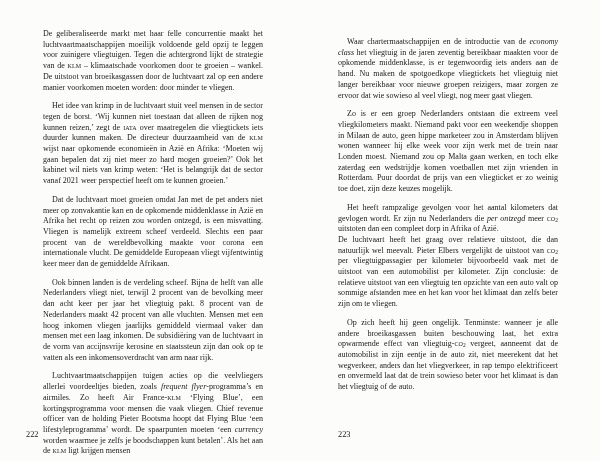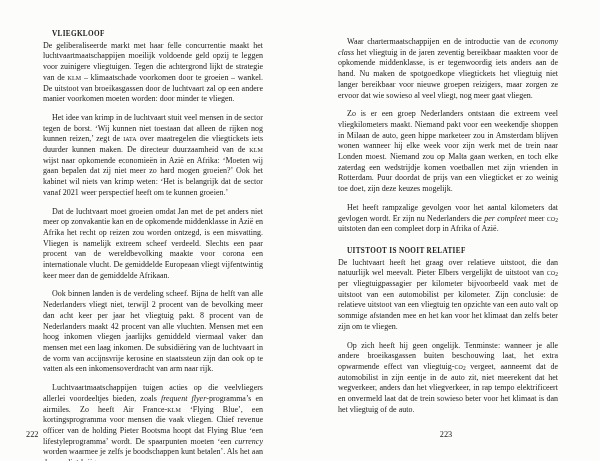--- a/index.html
+++ b/index.html
@@ -71,44 +71,42 @@
   em { font-style: italic; }
 
   .pagenum {
     position: absolute;
     top: 430px;
     font-size: 8.3px;
     line-height: 10px;
     color: #212121;
   }
   .page.left  .pagenum { left: 26px; }
-  .page.right .pagenum { left: 38px; width: 216px; text-align: center; }
+  .page.right .pagenum { left: 38px; width: 216px; text-align: left; }
 </style>
 </head>
 <body>
 
 <div class="spread">
 
   <section class="page left">
     <div class="page-content">
-        <h2 class="heading">VLIEGKLOOF</h2>
         <p class="para">De geliberaliseerde markt met haar felle concurrentie maakt het luchtvaartmaatschappijen moeilijk voldoende geld opzij te leggen voor zuinigere vliegtuigen. Tegen die achtergrond lijkt de strategie van de <span class="sc">klm</span> – klimaatschade voorkomen door te groeien – wankel. De uitstoot van broeikasgassen door de luchtvaart zal op een andere manier voorkomen moeten worden: door minder te vliegen.</p>
         <p class="para indent">Het idee van krimp in de luchtvaart stuit veel mensen in de sector tegen de borst. ‘Wij kunnen niet toestaan dat alleen de rijken nog kunnen reizen,’ zegt de <span class="sc">iata</span> over maatregelen die vliegtickets iets duurder kunnen maken. De directeur duurzaamheid van de <span class="sc">klm</span> wijst naar opkomende economieën in Azië en Afrika: ‘Moeten wij gaan bepalen dat zij niet meer zo hard mogen groeien?’ Ook het kabinet wil niets van krimp weten: ‘Het is belangrijk dat de sector vanaf 2021 weer perspectief heeft om te kunnen groeien.’</p>
         <p class="para indent">Dat de luchtvaart moet groeien omdat Jan met de pet anders niet meer op zonvakantie kan en de opkomende middenklasse in Azië en Afrika het recht op reizen zou worden ontzegd, is een misvatting. Vliegen is namelijk extreem scheef verdeeld. Slechts een paar procent van de wereldbevolking maakte voor corona een internationale vlucht. De gemiddelde Europeaan vliegt vijfentwintig keer meer dan de gemiddelde Afrikaan.</p>
         <p class="para indent">Ook binnen landen is de verdeling scheef. Bijna de helft van alle Nederlanders vliegt niet, terwijl 2 procent van de bevolking meer dan acht keer per jaar het vliegtuig pakt. 8 procent van de Nederlanders maakt 42 procent van alle vluchten. Mensen met een hoog inkomen vliegen jaarlijks gemiddeld viermaal vaker dan mensen met een laag inkomen. De subsidiëring van de luchtvaart in de vorm van accijnsvrije kerosine en staatssteun zijn dan ook op te vatten als een inkomensoverdracht van arm naar rijk.</p>
         <p class="para indent">Luchtvaartmaatschappijen tuigen acties op die veelvliegers allerlei voordeeltjes bieden, zoals <em>frequent flyer</em>-programma’s en airmiles. Zo heeft Air France-<span class="sc">klm</span> ‘Flying Blue’, een kortingsprogramma voor mensen die vaak vliegen. Chief revenue officer van de holding Pieter Bootsma hoopt dat Flying Blue ‘een lifestyleprogramma’ wordt. De spaarpunten moeten ‘een <em>currency</em> worden waarmee je zelfs je boodschappen kunt betalen’. Als het aan de <span class="sc">klm</span> ligt krijgen mensen</p>
       </div>
     <div class="pagenum">222</div>
   </section>
 
   <section class="page right">
     <div class="page-content">
         <p class="para indent">Waar chartermaatschappijen en de introductie van de <em>economy class</em> het vliegtuig in de jaren zeventig bereikbaar maakten voor de opkomende middenklasse, is er tegenwoordig iets anders aan de hand. Nu maken de spotgoedkope vliegtickets het vliegtuig niet langer bereikbaar voor nieuwe groepen reizigers, maar zorgen ze ervoor dat wie sowieso al veel vliegt, nog meer gaat vliegen.</p>
         <p class="para indent">Zo is er een groep Nederlanders ontstaan die extreem veel vliegkilometers maakt. Niemand pakt voor een weekendje shoppen in Milaan de auto, geen hippe marketeer zou in Amsterdam blijven wonen wanneer hij elke week voor zijn werk met de trein naar Londen moest. Niemand zou op Malta gaan werken, en toch elke zaterdag een wedstrijdje komen voetballen met zijn vrienden in Rotterdam. Puur doordat de prijs van een vliegticket er zo weinig toe doet, zijn deze keuzes mogelijk.</p>
-        <p class="para indent">Het heeft rampzalige gevolgen voor het aantal kilometers dat gevlogen wordt. Er zijn nu Nederlanders die <em>per compleet</em> meer <span class="sc">co</span><sub>2</sub> uitstoten dan een compleet dorp in Afrika of Azië.</p>
-        <h2 class="heading">UITSTOOT IS NOOIT RELATIEF</h2>
+        <p class="para indent">Het heeft rampzalige gevolgen voor het aantal kilometers dat gevlogen wordt. Er zijn nu Nederlanders die <em>per ontzegd</em> meer <span class="sc">co</span><sub>2</sub> uitstoten dan een compleet dorp in Afrika of Azië.</p>
         <p class="para">De luchtvaart heeft het graag over relatieve uitstoot, die dan natuurlijk wel meevalt. Pieter Elbers vergelijkt de uitstoot van <span class="sc">co</span><sub>2</sub> per vliegtuigpassagier per kilometer bijvoorbeeld vaak met de uitstoot van een automobilist per kilometer. Zijn conclusie: de relatieve uitstoot van een vliegtuig ten opzichte van een auto valt op sommige afstanden mee en het kan voor het klimaat dan zelfs beter zijn om te vliegen.</p>
         <p class="para indent">Op zich heeft hij geen ongelijk. Tenminste: wanneer je alle andere broeikasgassen buiten beschouwing laat, het extra opwarmende effect van vliegtuig-<span class="sc">co</span><sub>2</sub> vergeet, aanneemt dat de automobilist in zijn eentje in de auto zit, niet meerekent dat het wegverkeer, anders dan het vliegverkeer, in rap tempo elektrificeert en onvermeld laat dat de trein sowieso beter voor het klimaat is dan het vliegtuig of de auto.</p>
       </div>
     <div class="pagenum">223</div>
   </section>
 
 </div>
 
 </body></html>

